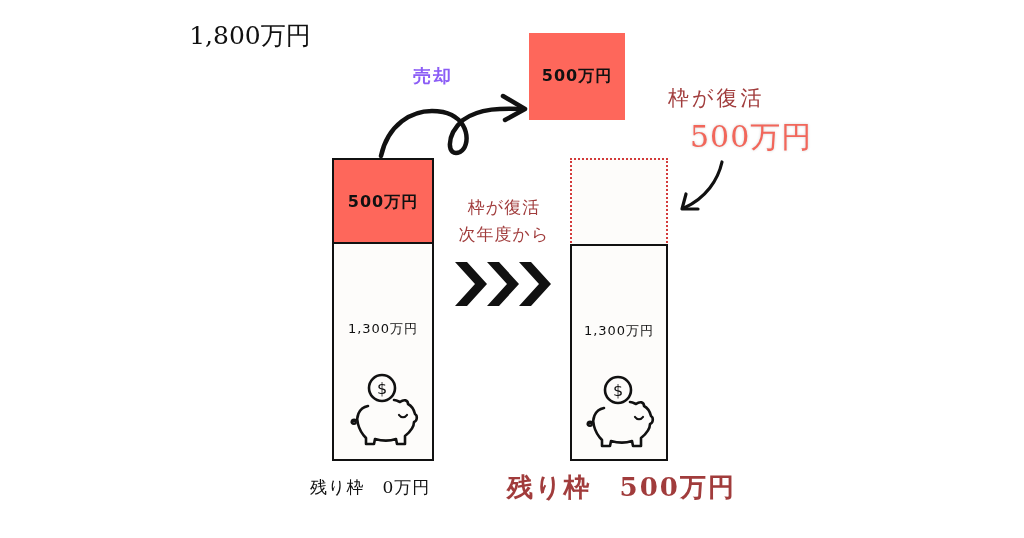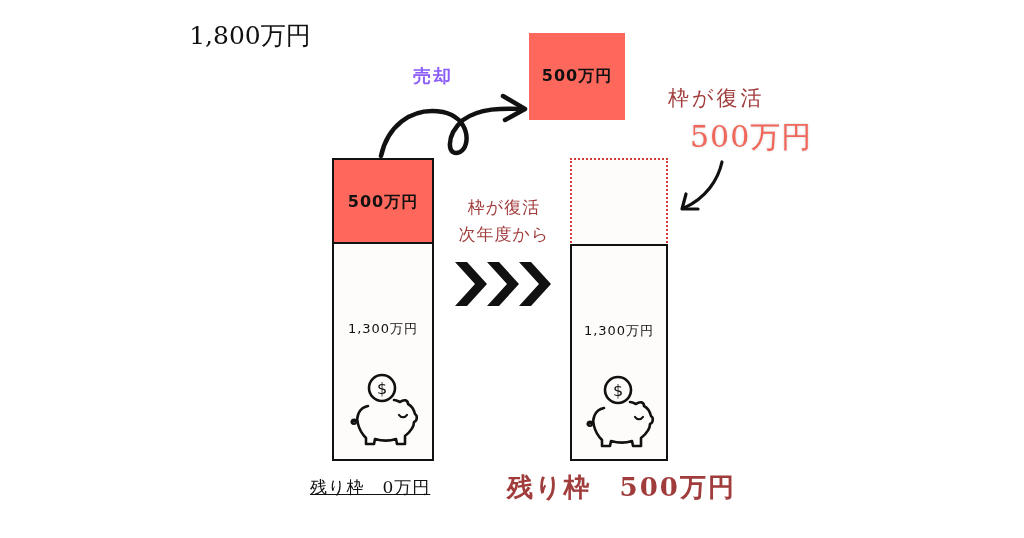--- a/index.html
+++ b/index.html
@@ -15,21 +15,21 @@
   .cream { background:#fdfcfa; border:2px solid #111; }
   #left-cream { left:332px; top:242px; width:98px; height:215px; }
   #right-dotted { left:570px; top:158px; width:94px; height:84px; border:2px dotted #d33a3a; background:#fdfcfa; }
   #right-cream { left:570px; top:244px; width:94px; height:213px; }
   .amount { position:absolute; left:0; right:0; top:76px; text-align:center; font-size:13px; color:#111; letter-spacing:1px; }
   .pig { position:absolute; left:14px; top:128px; width:72px; height:76px; }
   #revive-label { left:444px; top:194px; width:120px; text-align:center; font-size:17px; color:#a13c3c; line-height:27px; letter-spacing:1px; }
   #chevrons { left:455px; top:262px; width:100px; height:44px; }
   #buy-title { left:668px; top:84px; font-size:21px; color:#a13c3c; letter-spacing:3px; }
   #buy-amount { left:690px; top:117px; font-size:30px; color:#f2665a; text-shadow:0 0 3px rgba(0,0,0,0.18); letter-spacing:1px; }
-  #left-remaining { left:310px; top:476px; font-size:17px; color:#111; letter-spacing:1px;text-decoration:underline; }
+  #left-remaining { left:310px; top:476px; font-size:17px; color:#111; letter-spacing:1px; }
   #right-remaining { left:507px; top:470px; font-size:26px; color:#a13c3c; letter-spacing:2px;font-weight:bold; }
   svg { overflow:visible; }
 </style>
 </head>
 <body>
 
 <div id="limit-label" class="abs serif">
   <div>1,800万円</div>
 </div>
 

